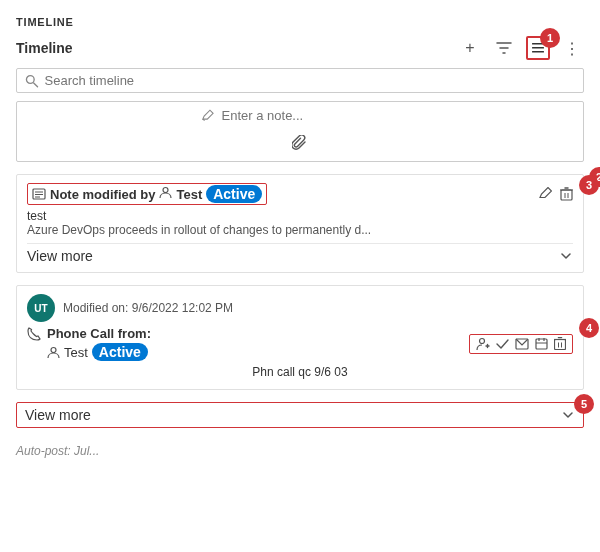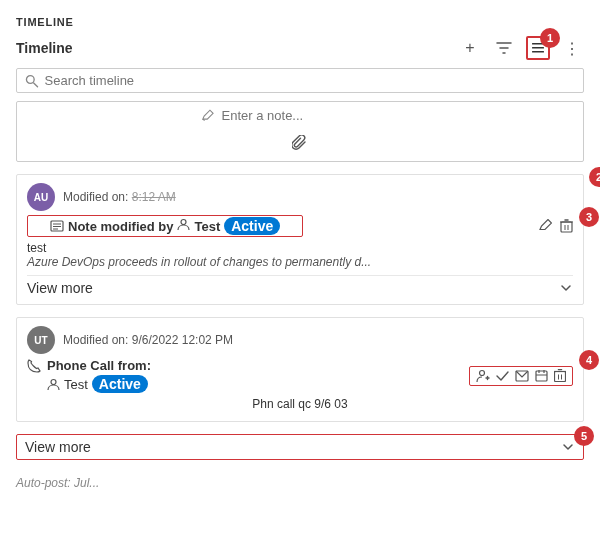--- a/index.html
+++ b/index.html
@@ -138,21 +138,21 @@
       display: flex;
       align-items: center;
       justify-content: center;
       font-size: 10px;
       font-weight: 700;
       color: #fff;
       flex-shrink: 0;
     }
 
     .avatar-au { background: #7b5ea7; }
-    .avatar-ut { background: #737373; }
+    .avatar-ut { background: #0f766e; }
 
     .modified-text {
       font-size: 12px;
       color: #555;
     }
 
     .modified-text .strikethrough {
       text-decoration: line-through;
       color: #999;
     }
@@ -170,21 +170,21 @@
       gap: 6px;
     }
 
     .note-modified-label {
       display: flex;
       align-items: center;
       gap: 4px;
       font-size: 13px;
       font-weight: 600;
       border: 1.5px solid #d13438;
-      padding: 1px 22px;
+      padding: 1px 4px;
       border-radius: 2px;
       color: #333;
     }
 
     .active-badge {
       background: #0078d4;
       color: #fff;
       font-size: 14px;
       font-weight: 600;
       border-radius: 10px;
@@ -214,21 +214,20 @@
     .item-content {
       font-size: 12px;
       color: #333;
       margin-bottom: 2px;
       margin-left: 0;
     }
 
     .item-content .content-preview {
       color: #555;
       font-size: 12px;
-      font-style: italic;
     }
 
     .view-more-row {
       display: flex;
       align-items: center;
       justify-content: space-between;
       margin-top: 6px;
       padding-top: 4px;
       border-top: 1px solid #e8e8e8;
     }
@@ -361,27 +360,20 @@
       <svg width="16" height="16" viewBox="0 0 16 16" fill="none">
         <path d="M13 7L7 13C5.3 14.7 2.8 14.7 1.1 13 -0.6 11.3 -0.6 8.8 1.1 7.1L7.5 0.7C8.7 -0.5 10.6 -0.5 11.8 0.7 13 1.9 13 3.8 11.8 5L5.4 11.4C4.7 12.1 3.6 12.1 2.9 11.4 2.2 10.7 2.2 9.6 2.9 8.9L8.5 3.3" stroke="#555" stroke-width="1.4" stroke-linecap="round" fill="none"></path>
       </svg>
     </button>
   </div>
 
   <div class="timeline-items">
 
     <div class="timeline-item relative-parent">
       <div class="callout-number" style="top: -8px; right: -26px;">2</div>
-      <div class="item-header">
-        <div class="avatar avatar-au">AU</div>
-        <span class="modified-text">
-          <span>Modified on:</span>
-          <span class="strikethrough">8:12 AM</span>
-        </span>
-      </div>
 
       <div class="item-row relative-parent">
         <div class="item-row-left">
           <div class="note-modified-label">
             <svg width="14" height="12" viewBox="0 0 14 12" fill="none">
               <rect x="1" y="1" width="12" height="10" rx="1" stroke="#555" stroke-width="1.2" fill="none"></rect>
               <line x1="3" y1="4" x2="11" y2="4" stroke="#555" stroke-width="1"></line>
               <line x1="3" y1="6.5" x2="11" y2="6.5" stroke="#555" stroke-width="1"></line>
               <line x1="3" y1="9" x2="8" y2="9" stroke="#555" stroke-width="1"></line>
             </svg>

